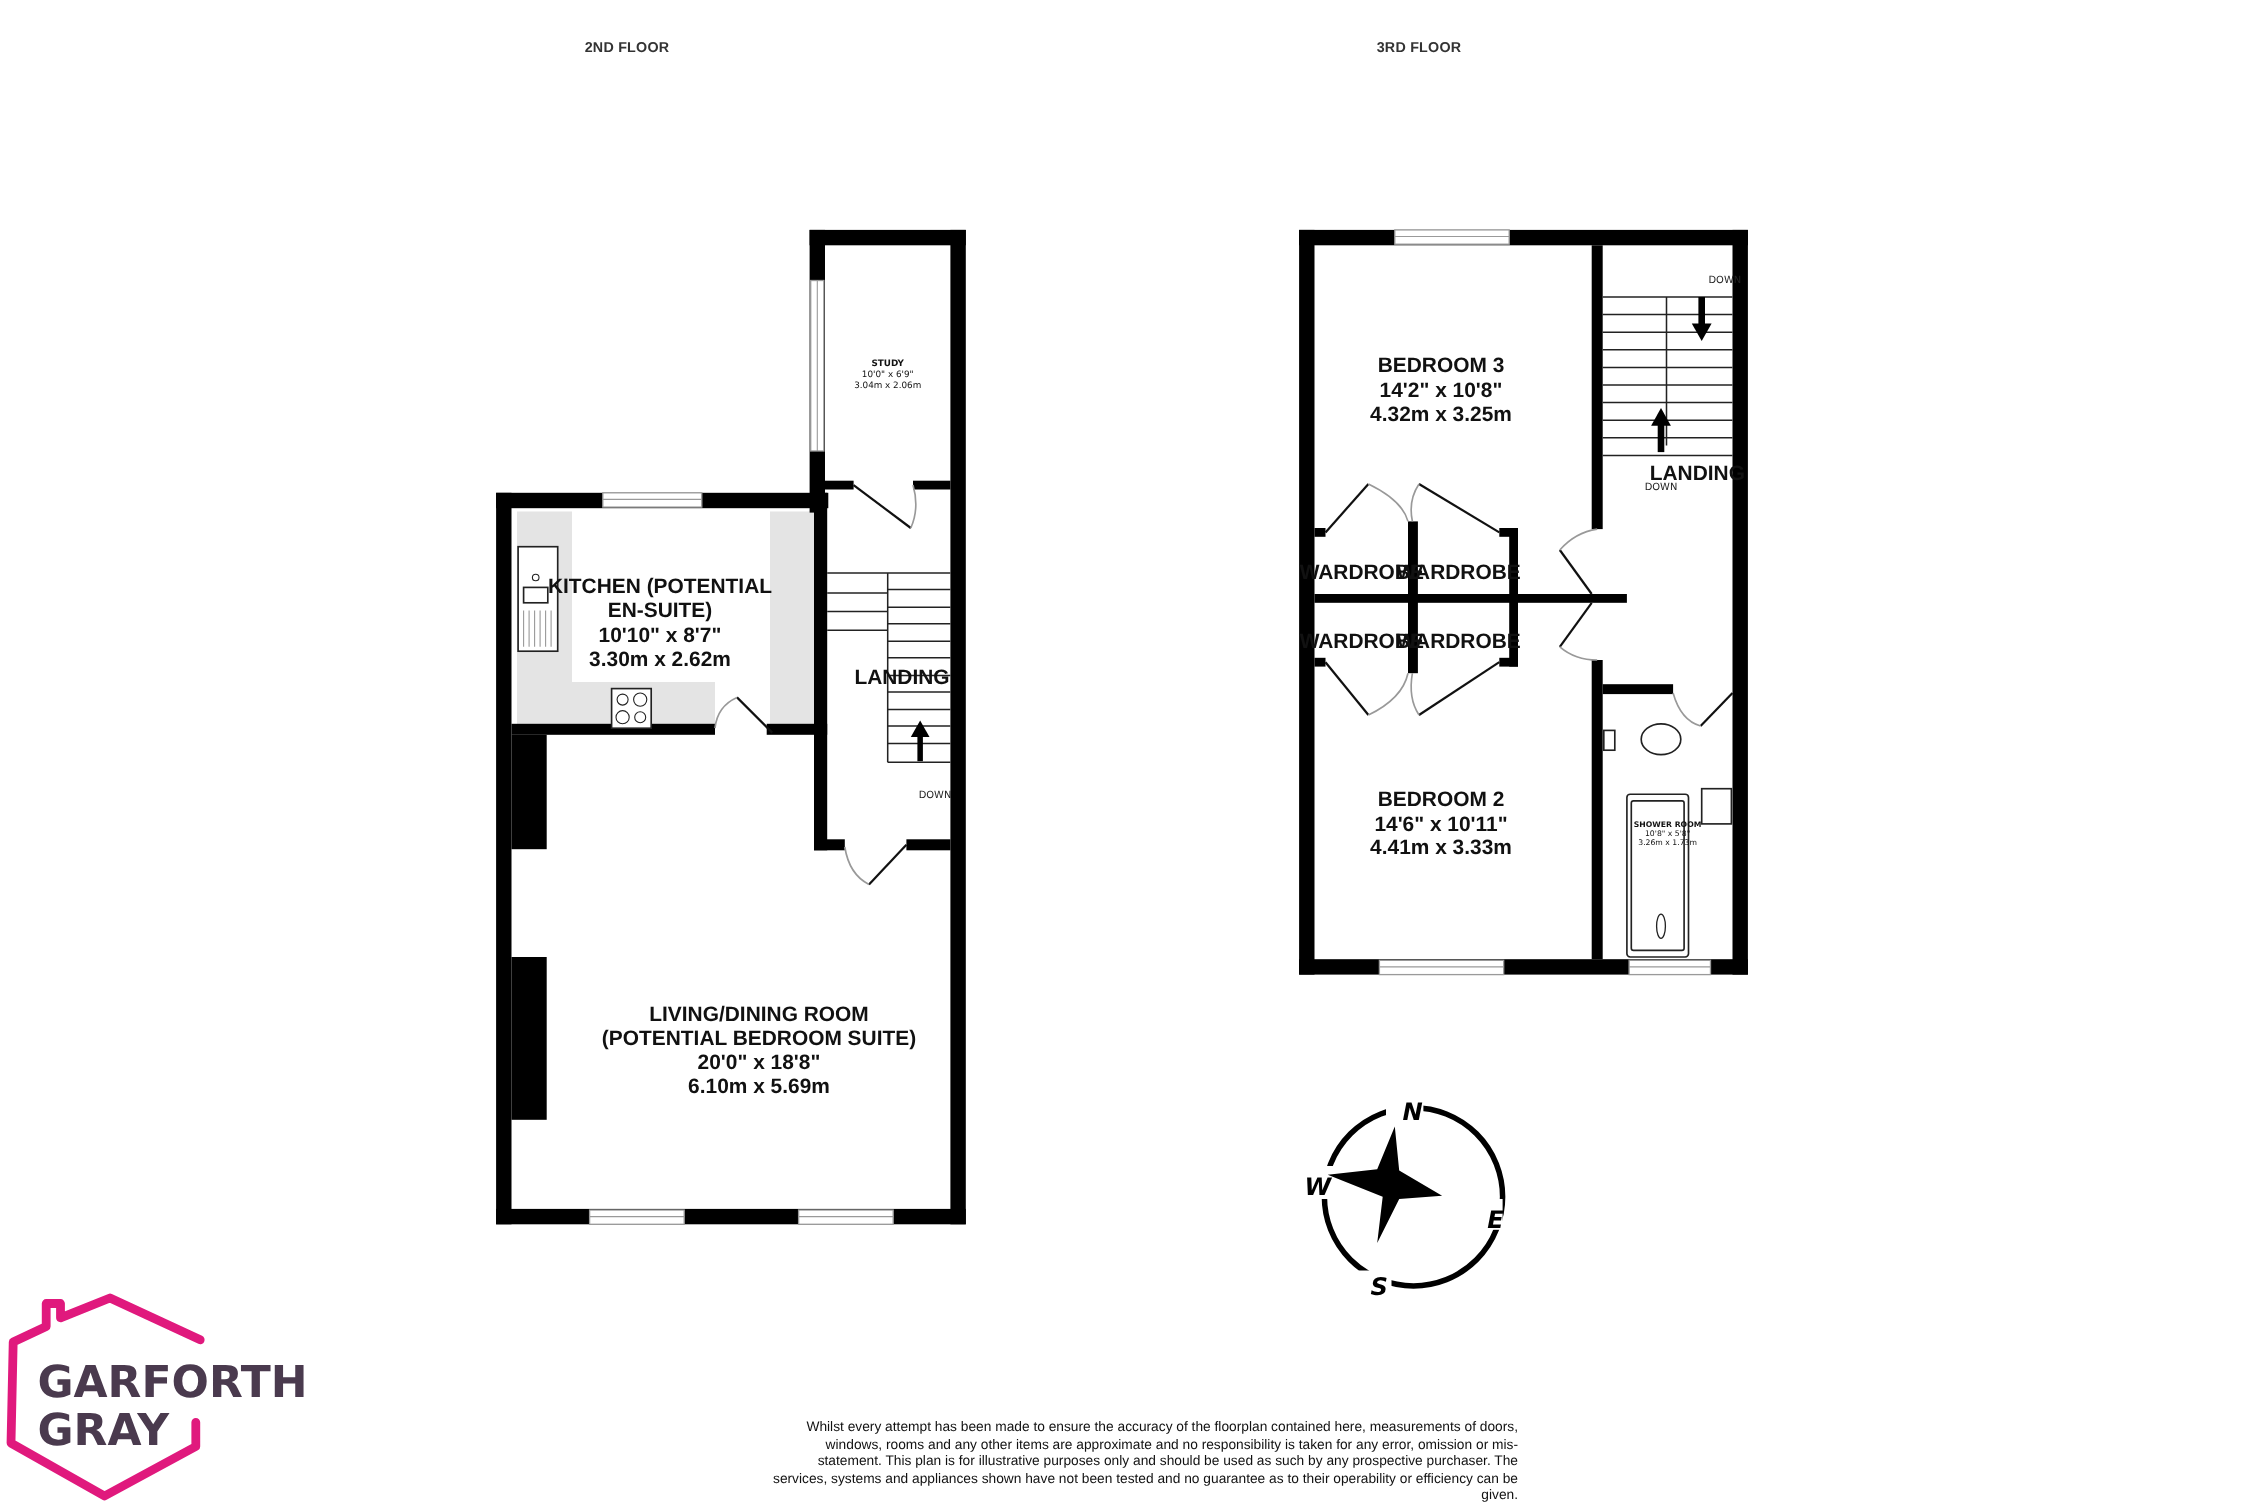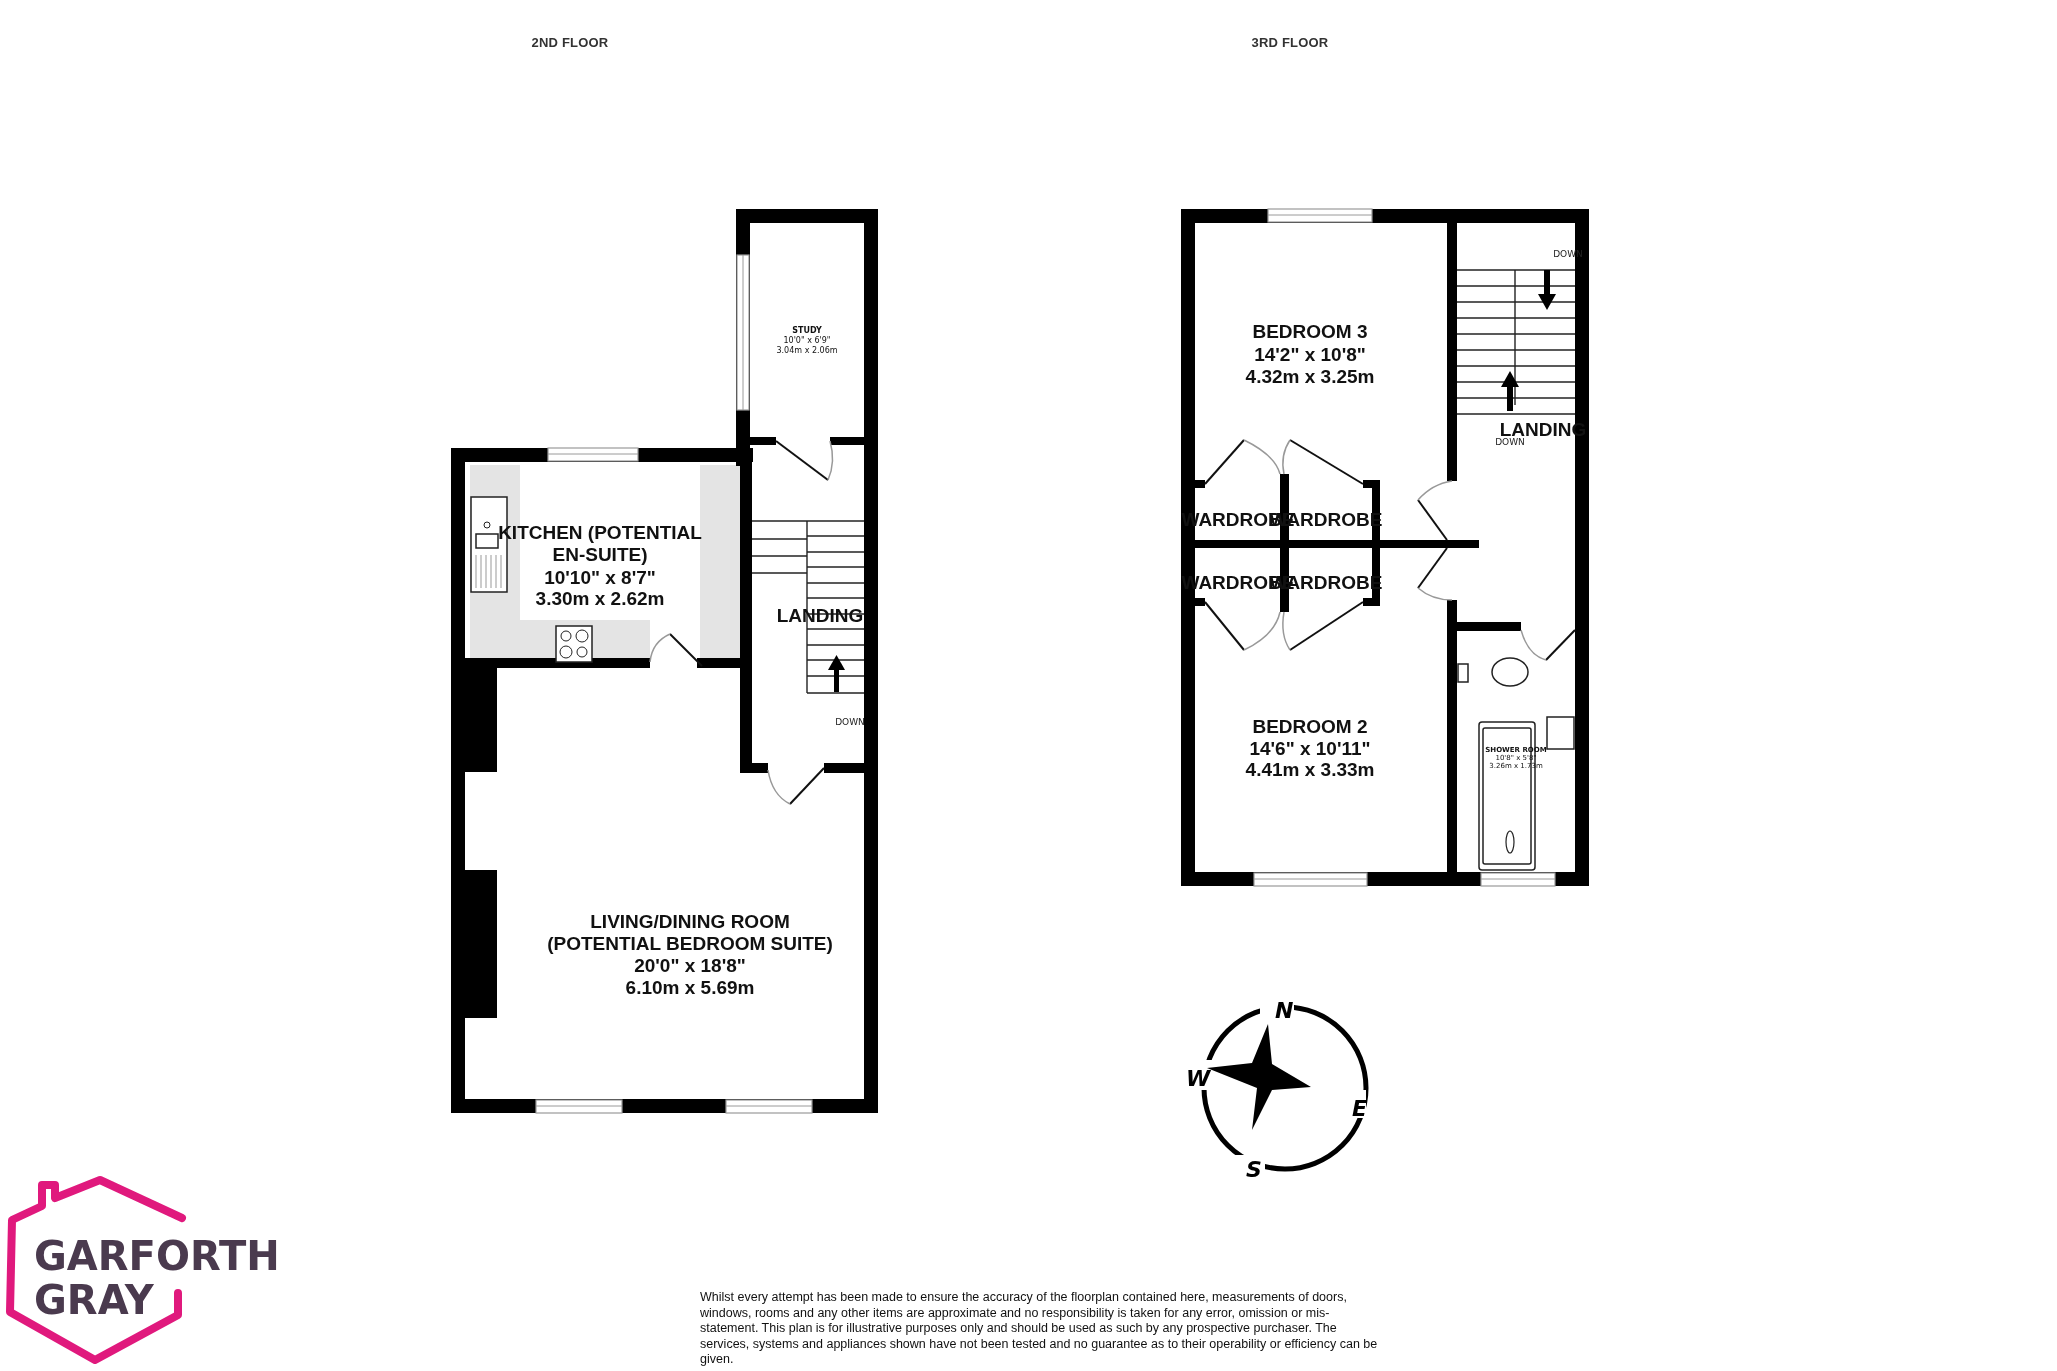--- a/index.html
+++ b/index.html
@@ -11,21 +11,21 @@
     .room-tiny { font-family: "DejaVu Sans", sans-serif; font-size: 7px; fill: #111; }
     .down-label { font-family: "DejaVu Sans", sans-serif; font-size: 9px; fill: #222; }
     .wall { fill: #000; }
     .window { fill: #fff; stroke: #9a9a9a; stroke-width: 1.2; }
     .door-leaf { stroke: #111; stroke-width: 2; fill: none; }
     .door-arc { stroke: #999; stroke-width: 1.5; fill: none; }
     .tread { stroke: #222; stroke-width: 1.4; }
     .counter { fill: #e4e4e4; }
     .fixture { fill: #fff; stroke: #222; stroke-width: 1.5; }
     .compass-letter { font-family: "DejaVu Sans", sans-serif; font-size: 22px; font-weight: bold; font-style: italic; fill: #000; }
-    .disclaimer { position: absolute; left: 700px; top: 1290px; width: 680px; text-align: left; font-family: "Liberation Sans", sans-serif; font-size: 12.5px; line-height: 15.5px; color: #111; }
+    .disclaimer { position: absolute; left: 700px; top: 1290px; width: 680px; text-align: right; font-family: "Liberation Sans", sans-serif; font-size: 12.5px; line-height: 15.5px; color: #111; }
     .logo-text { font-family: "DejaVu Sans", sans-serif; font-weight: bold; fill: #4a3a4e; }
   </style>
 </head>
 <body>
 
 <svg id="plan" viewBox="0 0 2057 1371" xmlns="http://www.w3.org/2000/svg">
 
   <text class="floor-title" x="570" y="47" text-anchor="middle">2ND FLOOR</text>
   <text class="floor-title" x="1290" y="47" text-anchor="middle">3RD FLOOR</text>
 

